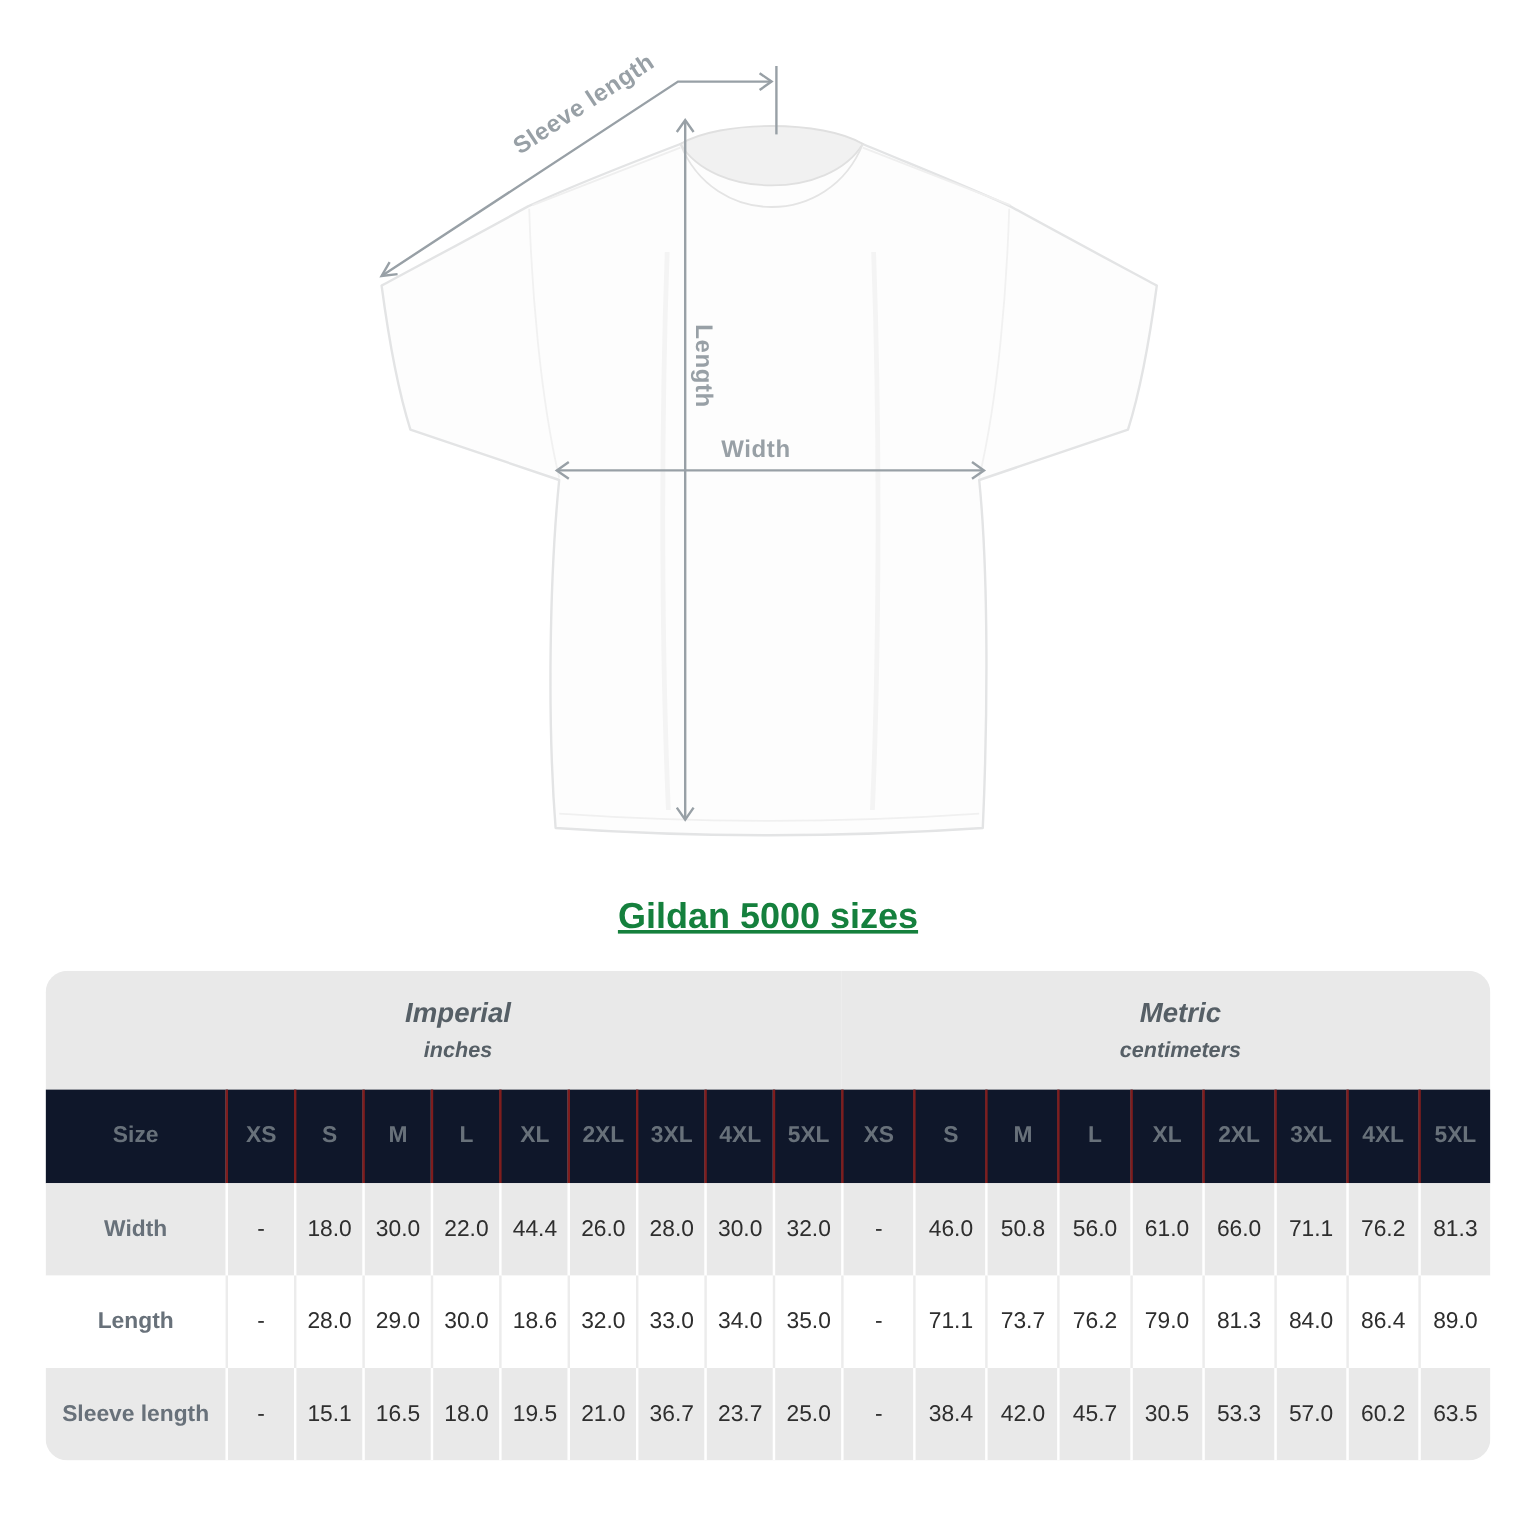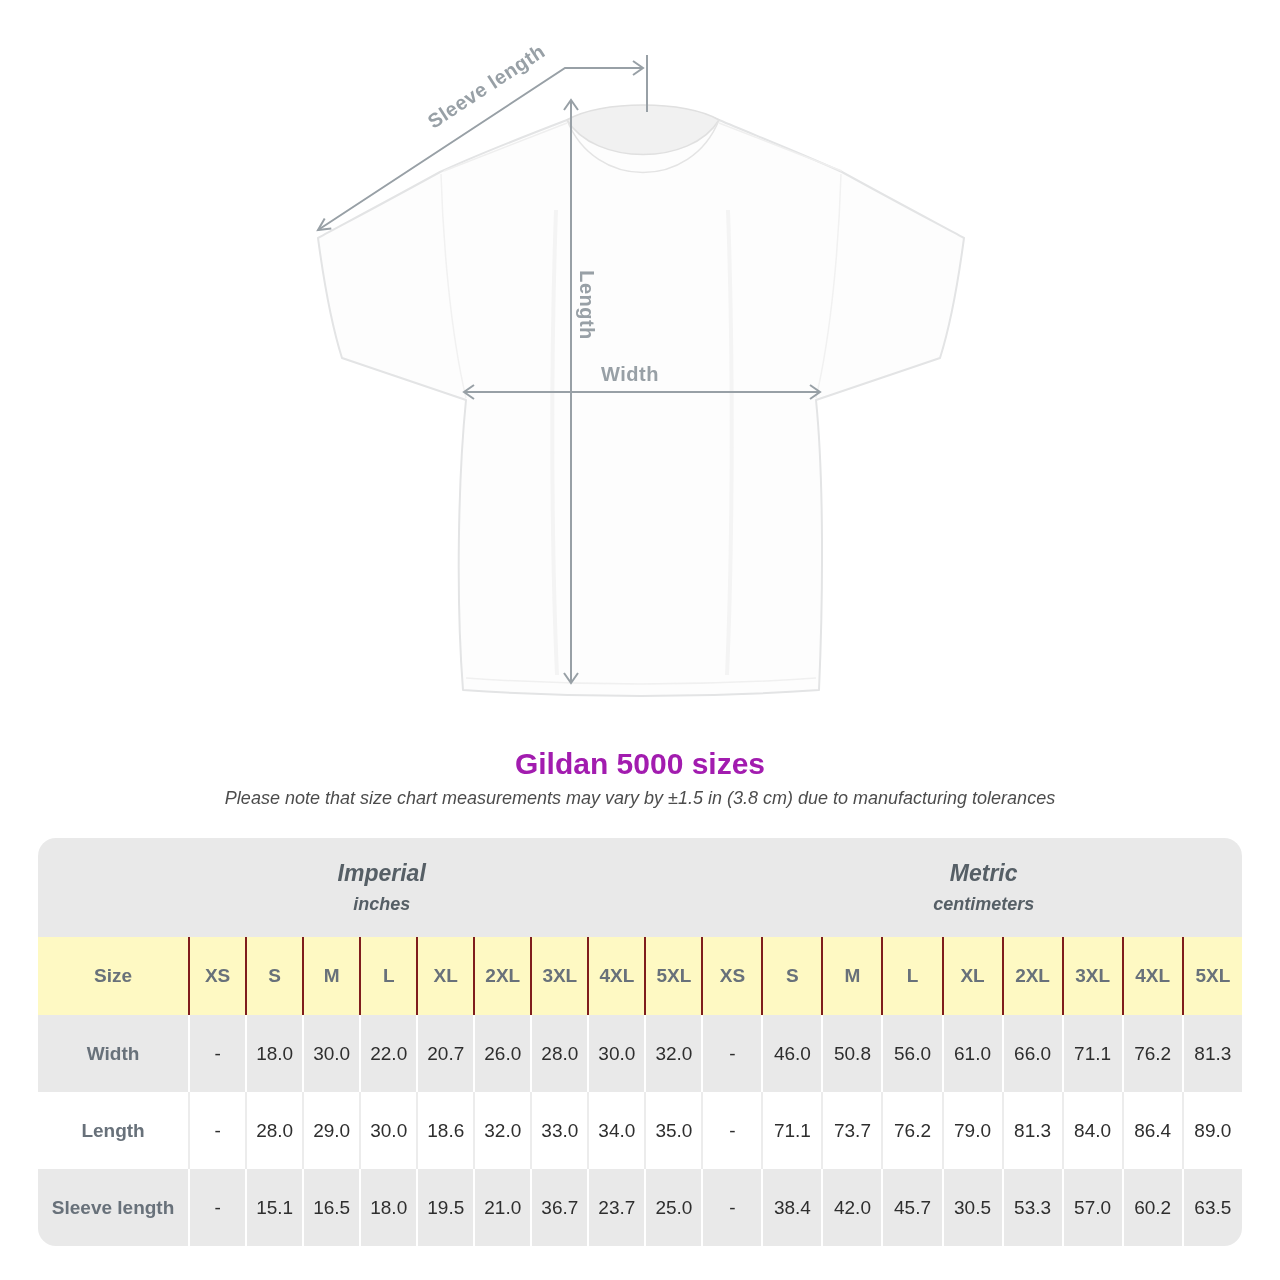--- a/index.html
+++ b/index.html
@@ -17,21 +17,22 @@
     height: 732px;
   }
   .diagram svg { display: block; }
 
   .heading { text-align: center; }
   .title {
     margin: 16px 0 8px 0;
     font-size: 30px;
     line-height: 32px;
     font-weight: bold;
-    color: #a21caf;
+    color: #15803d;
+    text-decoration: underline;
   }
   .subtitle {
     font-size: 18px;
     font-style: italic;
     color: #4c4c4c;
   }
 
   .table-wrap {
     margin: 29px 38px 0 38px;
     border-radius: 18px;
@@ -62,21 +63,21 @@
   }
   .usub {
     margin-top: 7px;
     font-size: 18px;
     font-style: italic;
     color: #565f66;
     font-weight: bold;
   }
 
   tr.cols td {
-    background: #fef9c3;
+    background: #0f172a;
     height: 76px;
     text-align: center;
     vertical-align: middle;
     font-size: 19px;
     font-weight: bold;
     color: #68717a;
   }
   tr.cols td + td { border-left: 2px solid #7f1d1d; }
 
   tr.data td {
@@ -156,21 +157,20 @@
     <g fill="#98a0a6" font-family="Liberation Sans, sans-serif" font-size="20" font-weight="bold">
       <text transform="translate(490,92) rotate(-33.3)" text-anchor="middle" letter-spacing="0.5">Sleeve length</text>
       <text transform="translate(580,305) rotate(90)" text-anchor="middle" letter-spacing="0.5">Length</text>
       <text x="630" y="381" text-anchor="middle" letter-spacing="0.5">Width</text>
     </g>
   </svg>
 </div>
 
 <div class="heading">
   <div class="title">Gildan 5000 sizes</div>
-  <div class="subtitle">Please note that size chart measurements may vary by ±1.5 in (3.8 cm) due to manufacturing tolerances</div>
 </div>
 
 <div class="table-wrap">
   <table class="size-table">
     <colgroup>
       <col class="c-label">
       <col class="c-imp">
         <col class="c-imp">
         <col class="c-imp">
         <col class="c-imp">
@@ -220,21 +220,21 @@
       <td>3XL</td>
       <td>4XL</td>
       <td>5XL</td>
     </tr>
     <tr class="data gray">
       <td class="rowlabel">Width</td>
       <td>-</td>
       <td>18.0</td>
       <td>30.0</td>
       <td>22.0</td>
-      <td>20.7</td>
+      <td>44.4</td>
       <td>26.0</td>
       <td>28.0</td>
       <td>30.0</td>
       <td>32.0</td>
       <td>-</td>
       <td>46.0</td>
       <td>50.8</td>
       <td>56.0</td>
       <td>61.0</td>
       <td>66.0</td>

